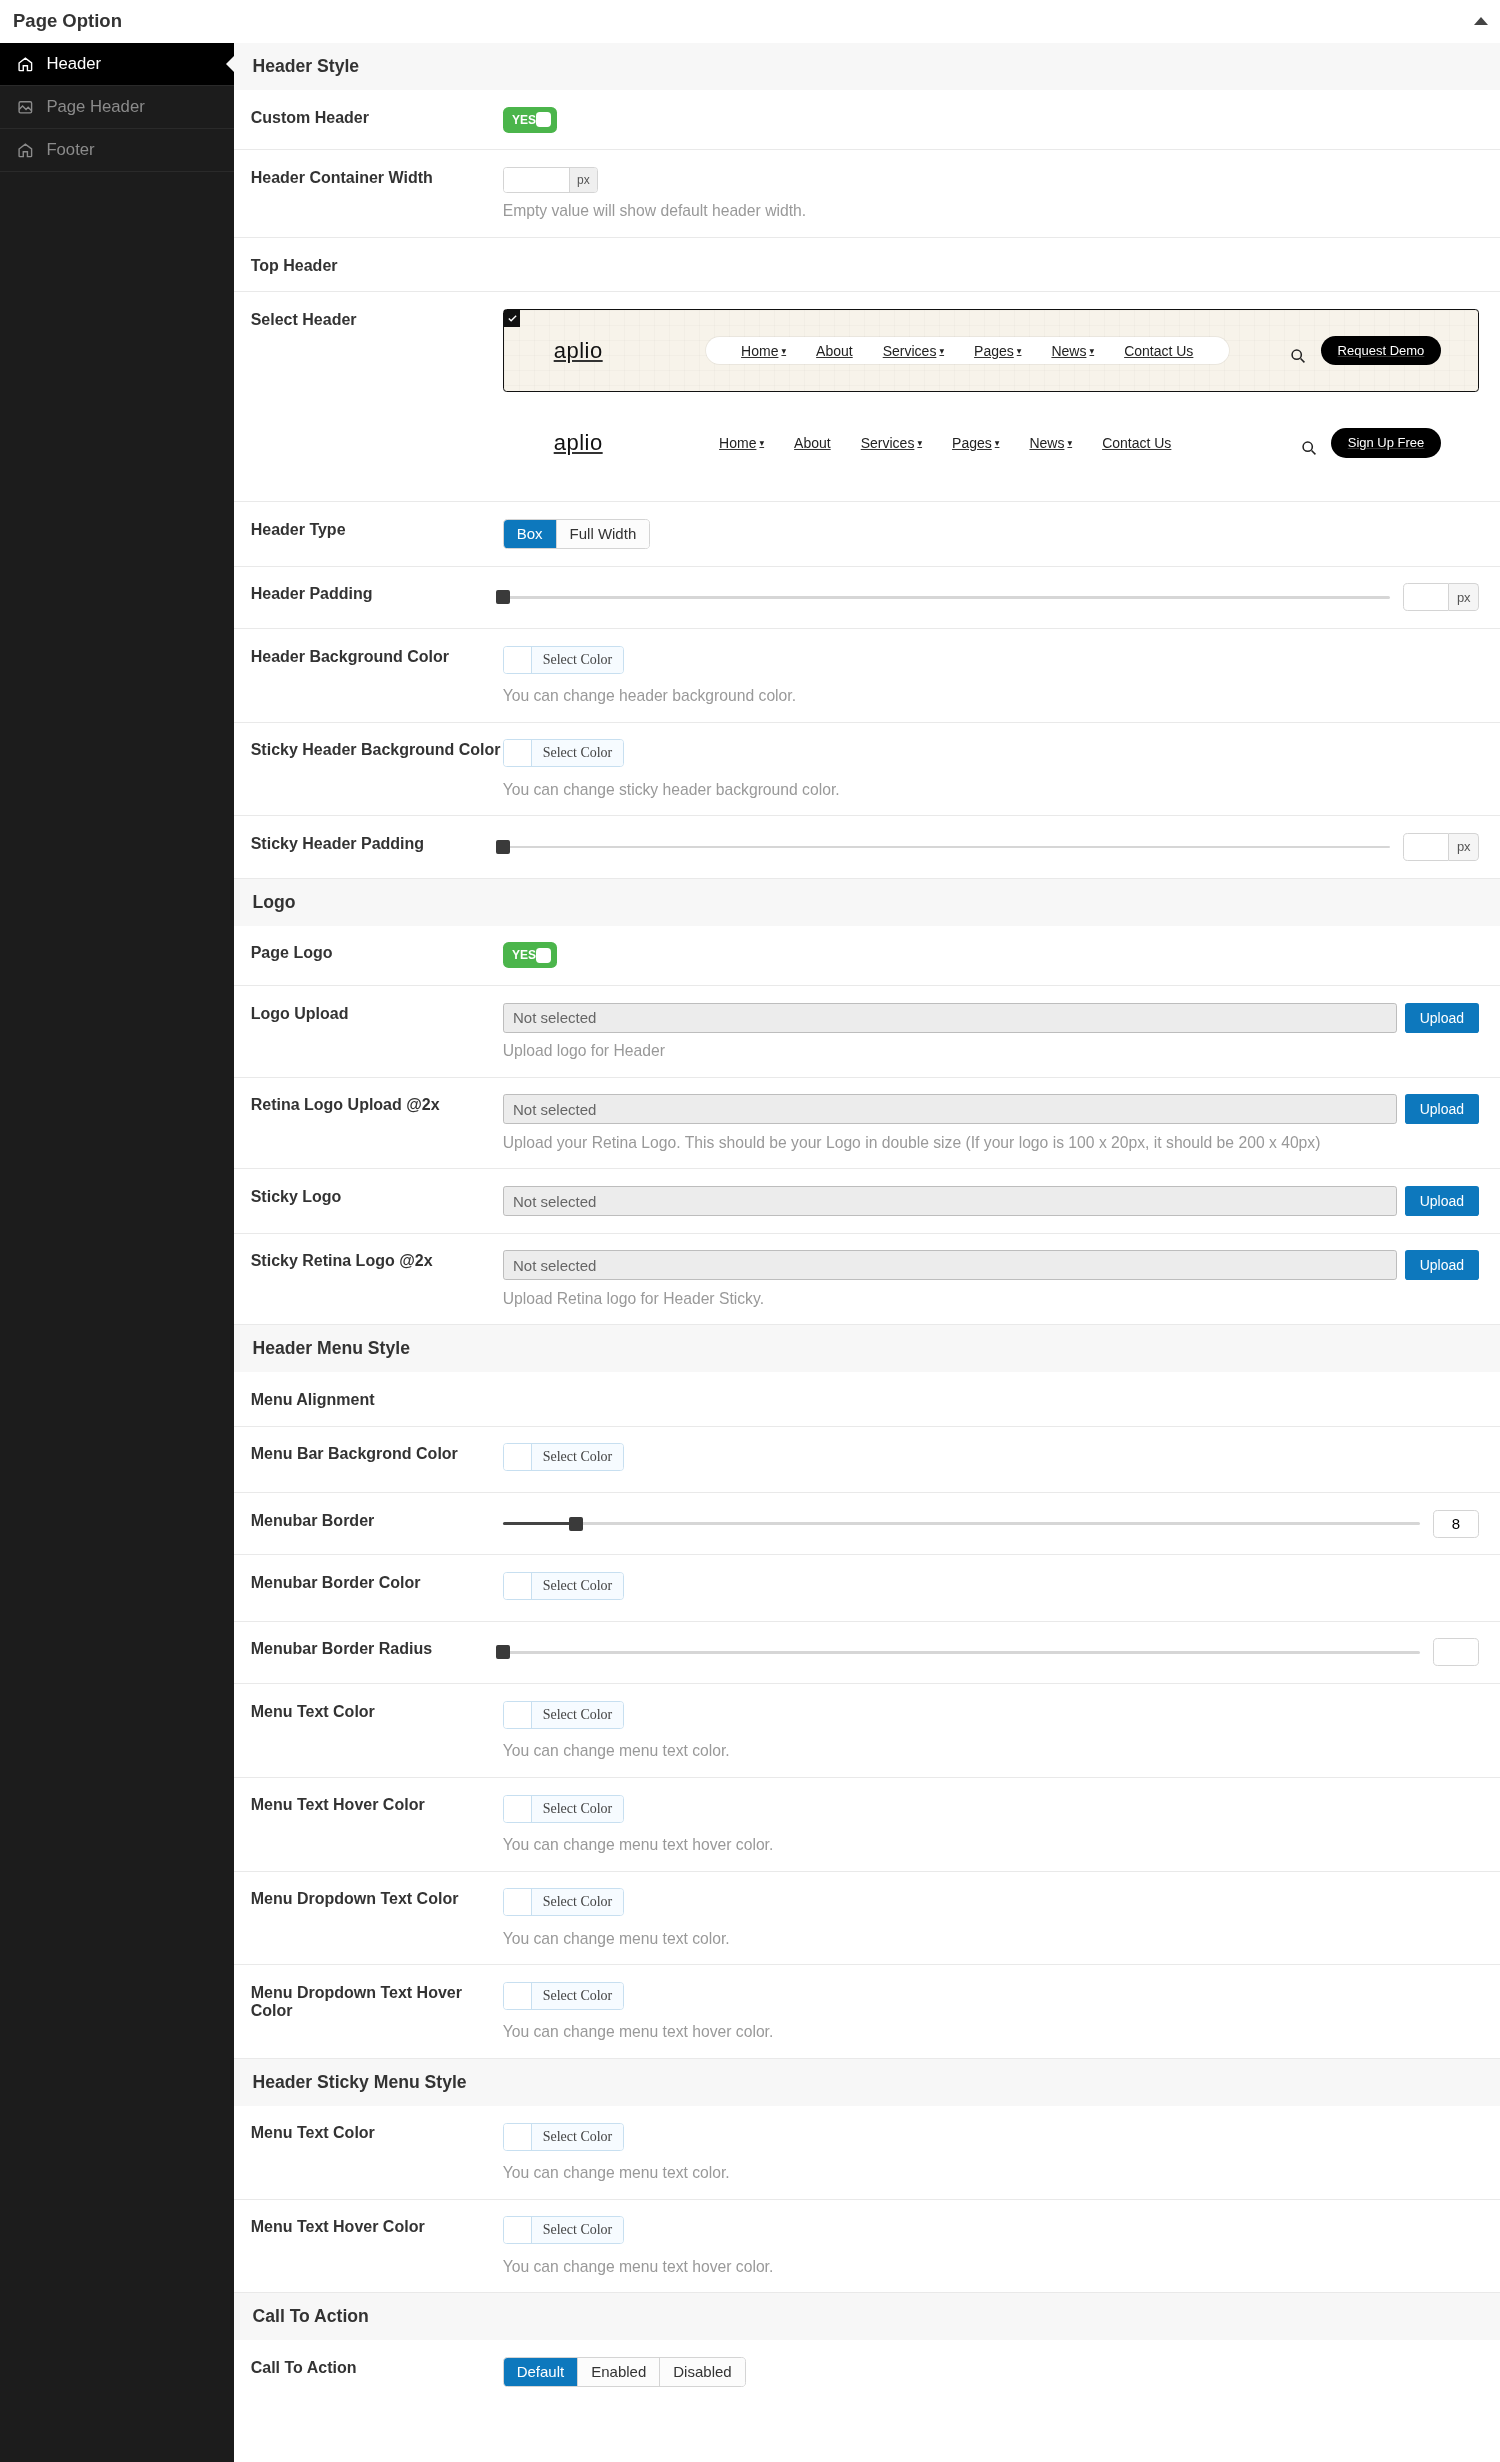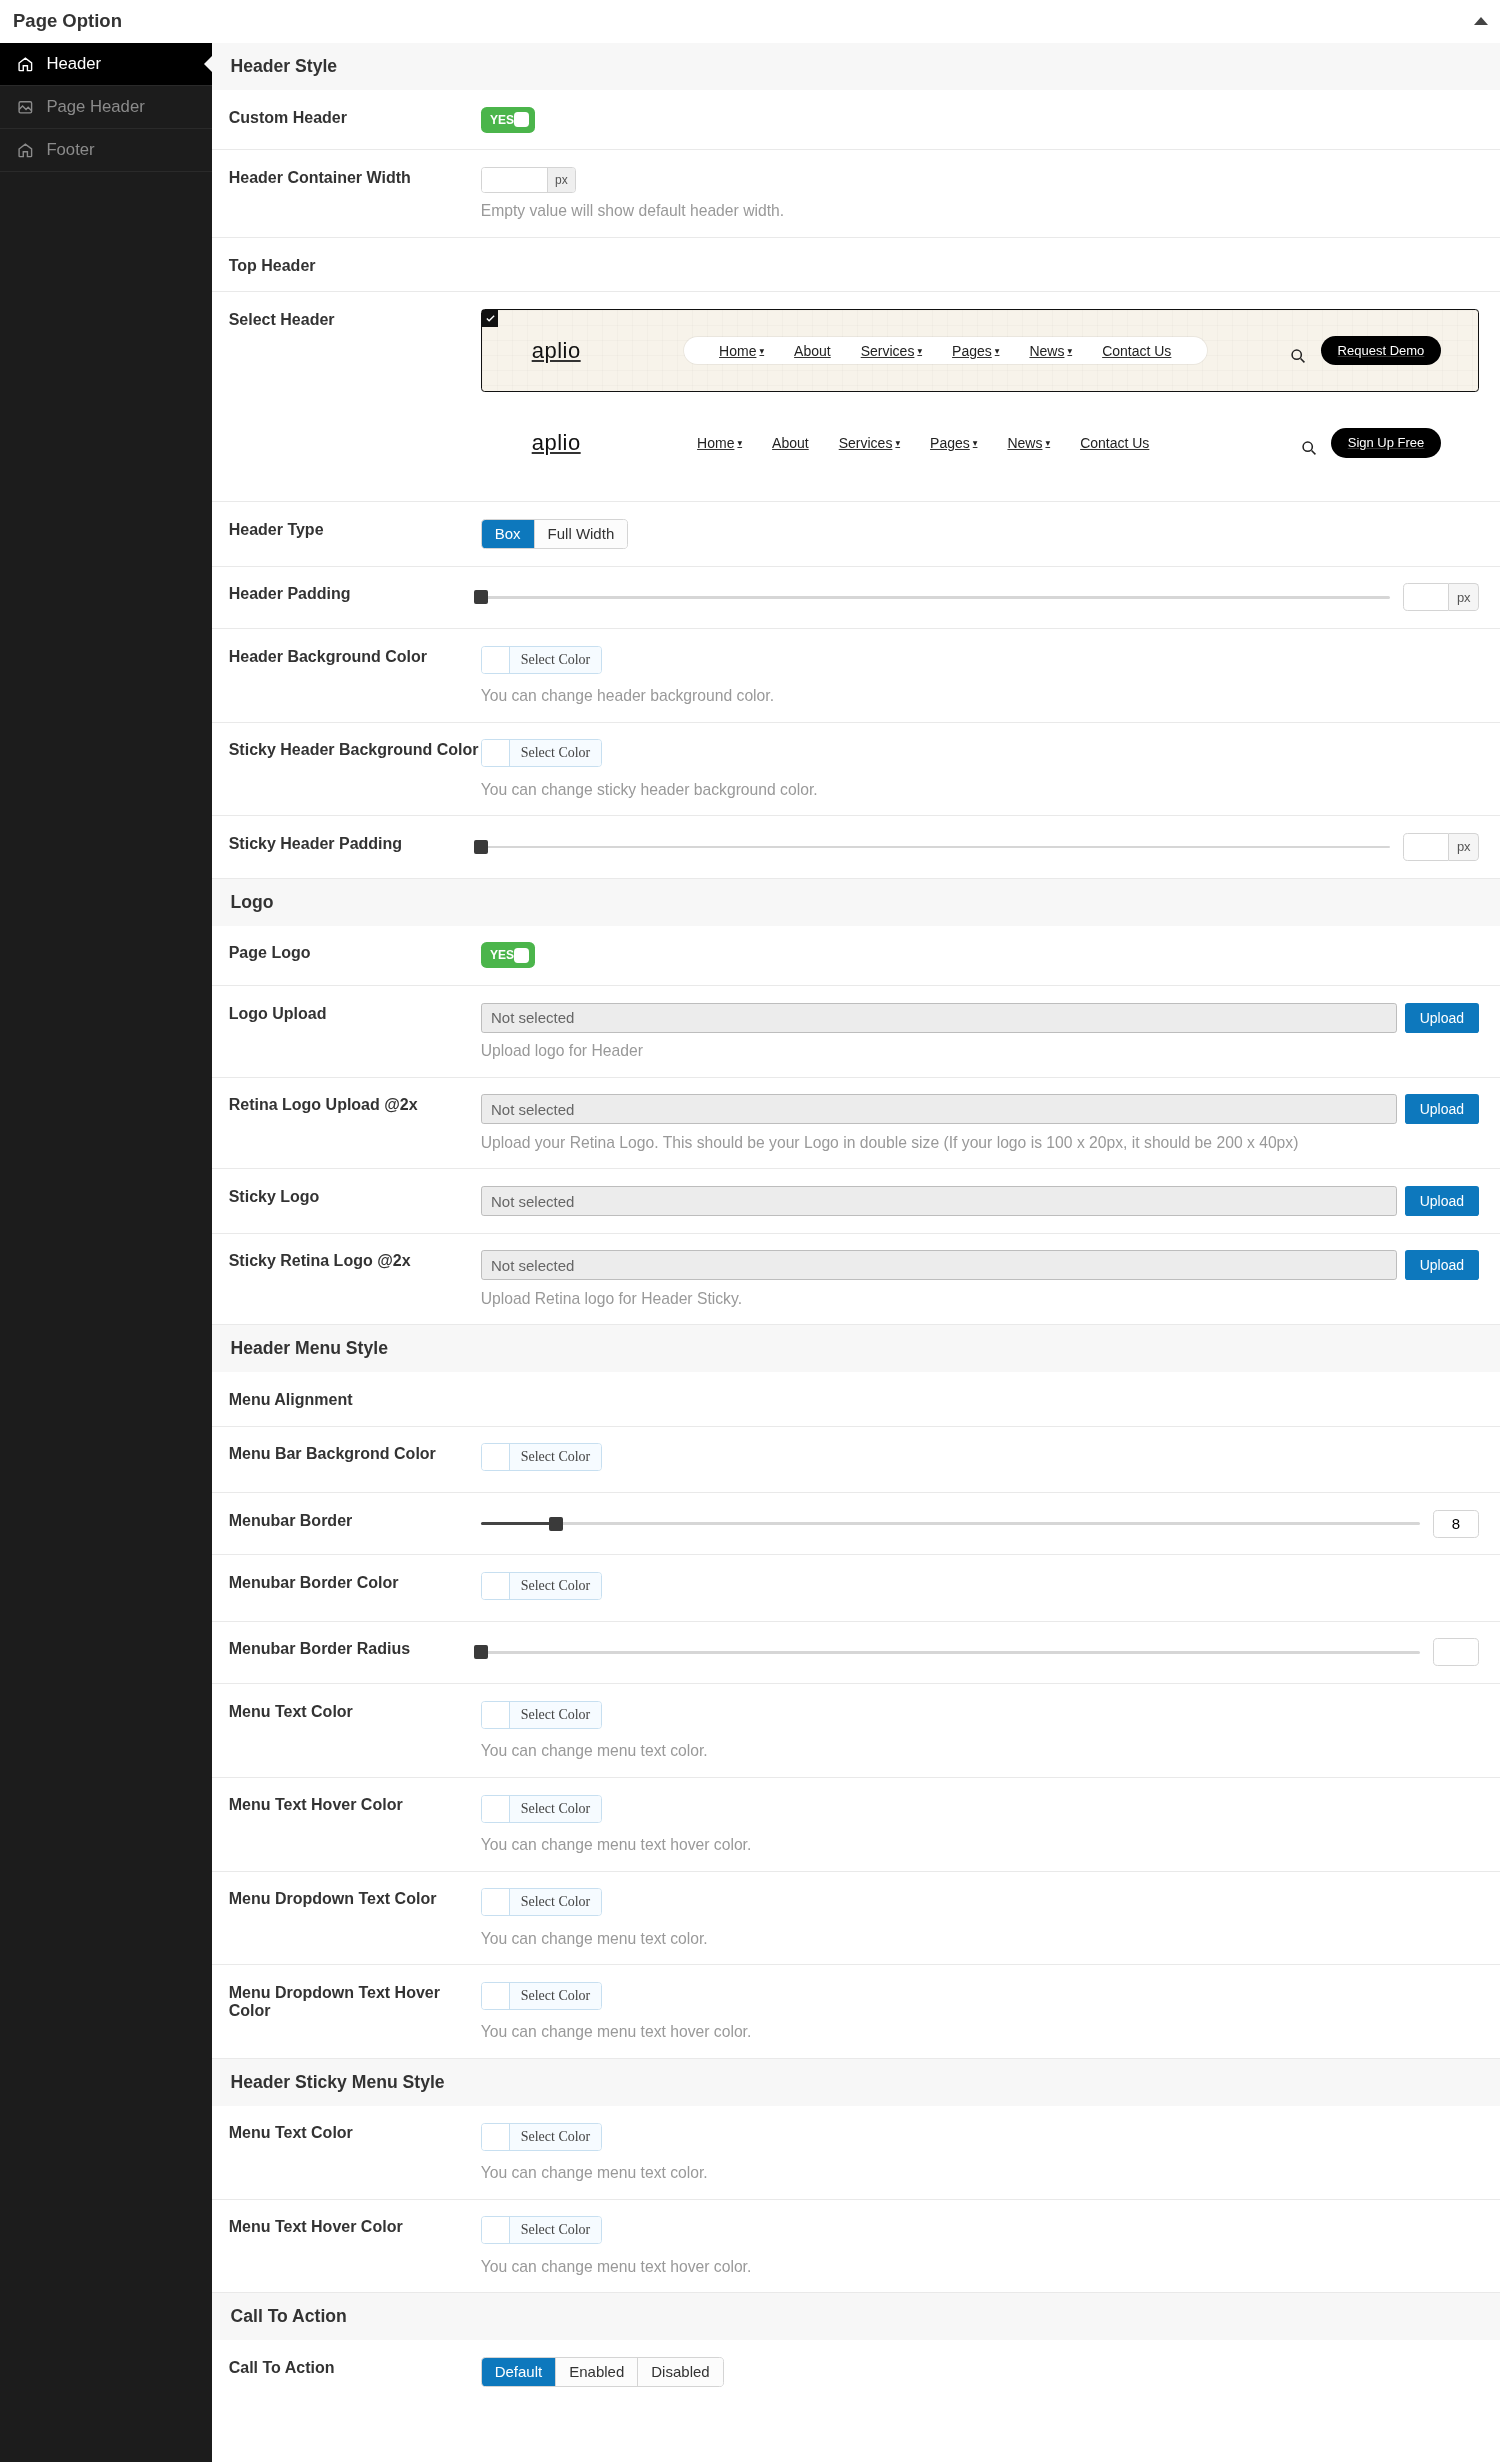--- a/index.html
+++ b/index.html
@@ -38,21 +38,21 @@
   .caret-up {
     width: 0; height: 0;
     border-left: 7.4px solid transparent;
     border-right: 7.4px solid transparent;
     border-bottom: 8.3px solid #444;
   }
 
   
   .wrap { display: flex; }
   .sidebar {
-    width: 212px;
+    width: 234px;
     background: var(--black);
     min-height: 2420px;
     position: relative;
   }
   .side-item {
     display: flex; align-items: center;
     height: 43px;
     padding: 0 16.7px;
     color: #8b8b8b;
     font-size: 16.7px;

